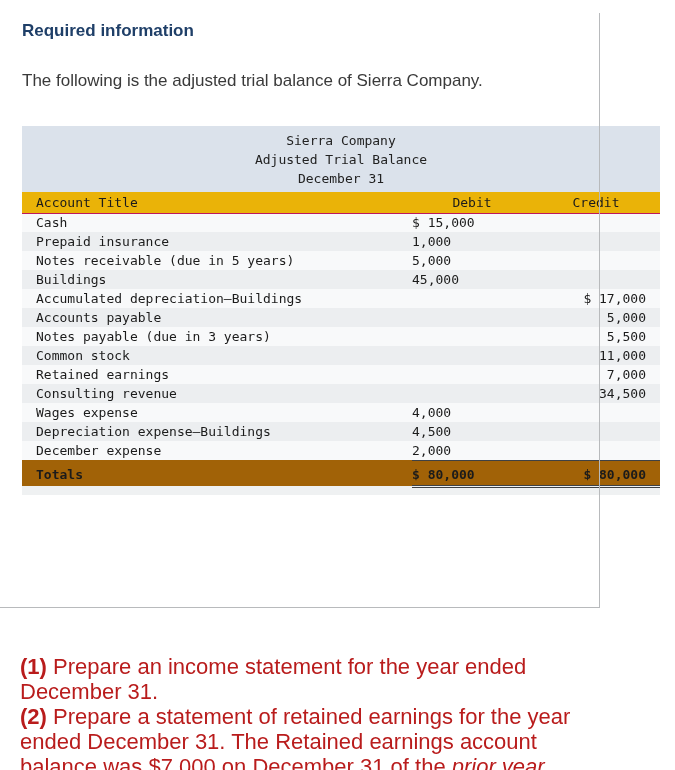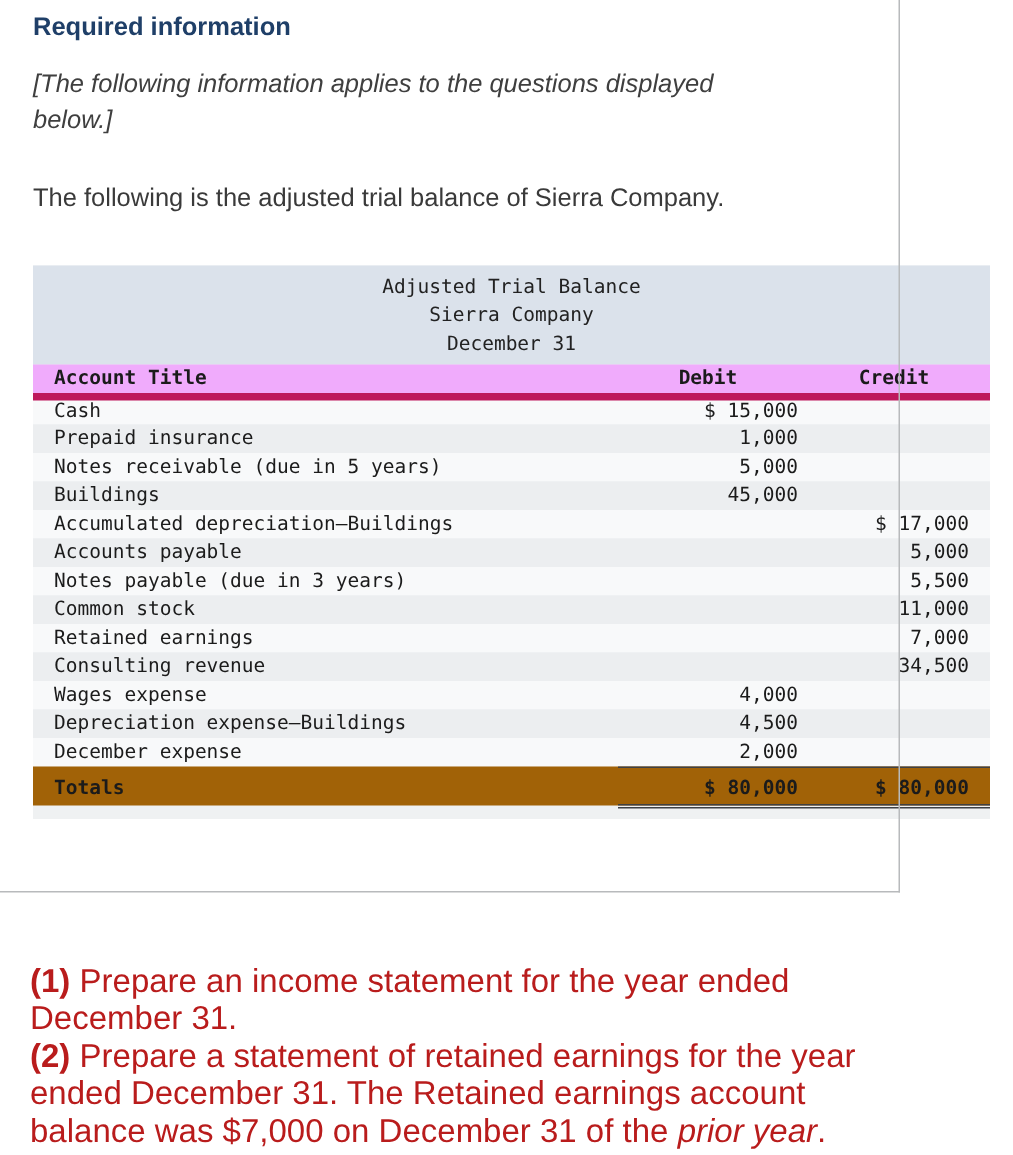--- a/index.html
+++ b/index.html
@@ -7,20 +7,21 @@
     margin: 0; padding: 0;
     width: 675px; height: 770px;
     background: #ffffff;
     font-family: "Liberation Sans", sans-serif;
     color: #3a3a3a;
   }
   .panel {
     position: relative;
     width: 675px;
     height: 595px;
+    margin-top: 13px;
   }
   .vline {
     position: absolute;
     left: 599px; top: 0;
     width: 1px; height: 595px;
     background: #b8babc;
     z-index: 6;
   }
   .hline {
     position: absolute;
@@ -67,31 +68,31 @@
     padding: 5px 0 4px 0;
   }
   table.tb {
     width: 638px;
     border-collapse: collapse;
     font-family: "DejaVu Sans Mono", monospace;
     font-size: 13px;
     color: #1b1b1b;
   }
   table.tb th {
-    font-weight: bold;
+    font-weight: normal;
     height: 21px;
-    border-bottom: 5px solid #be185d;
-    background: #f0abfc;
+    border-bottom: 1px solid #be185d;
+    background: #eab308;
     padding: 0;
   }
   table.tb th.acct { text-align: left; padding-left: 14px; }
   table.tb th.num  { text-align: center; }
   table.tb td { height: 19px; padding: 0; }
   table.tb td.acct   { text-align: left;  padding-left: 14px; }
-  table.tb td.debit  { text-align: right; }
+  table.tb td.debit  { text-align: left; }
   table.tb td.credit { text-align: right; padding-right: 14px; }
   table.tb tbody tr:nth-child(odd)  { background: #f8f9fa; }
   table.tb tbody tr:nth-child(even) { background: #eceef0; }
   table.tb tr.totals td {
     background: #a16207;
     height: 26px;
     padding-top: 3px;
     font-weight: bold;
   }
   table.tb tr.totals td.t-num {
@@ -111,28 +112,27 @@
 </head>
 <body>
 
 <div class="panel">
   <div class="vline"></div>
   <div class="hline"></div>
 
   <div class="content">
     <h1 class="req-title">Required information</h1>
 
-    <div class="note">[The following information applies to the questions displayed below.]</div>
 
     <div class="intro">The following is the adjusted trial balance of Sierra Company.</div>
 
     <div class="tb-wrap">
       <div class="tb-title">
+        <div>Sierra Company</div>
         <div>Adjusted Trial Balance</div>
-        <div>Sierra Company</div>
         <div>December 31</div>
       </div>
       <table class="tb">
         <colgroup>
           <col style="width:390px">
           <col style="width:120px">
           <col style="width:128px">
         </colgroup>
         <thead>
           <tr>

